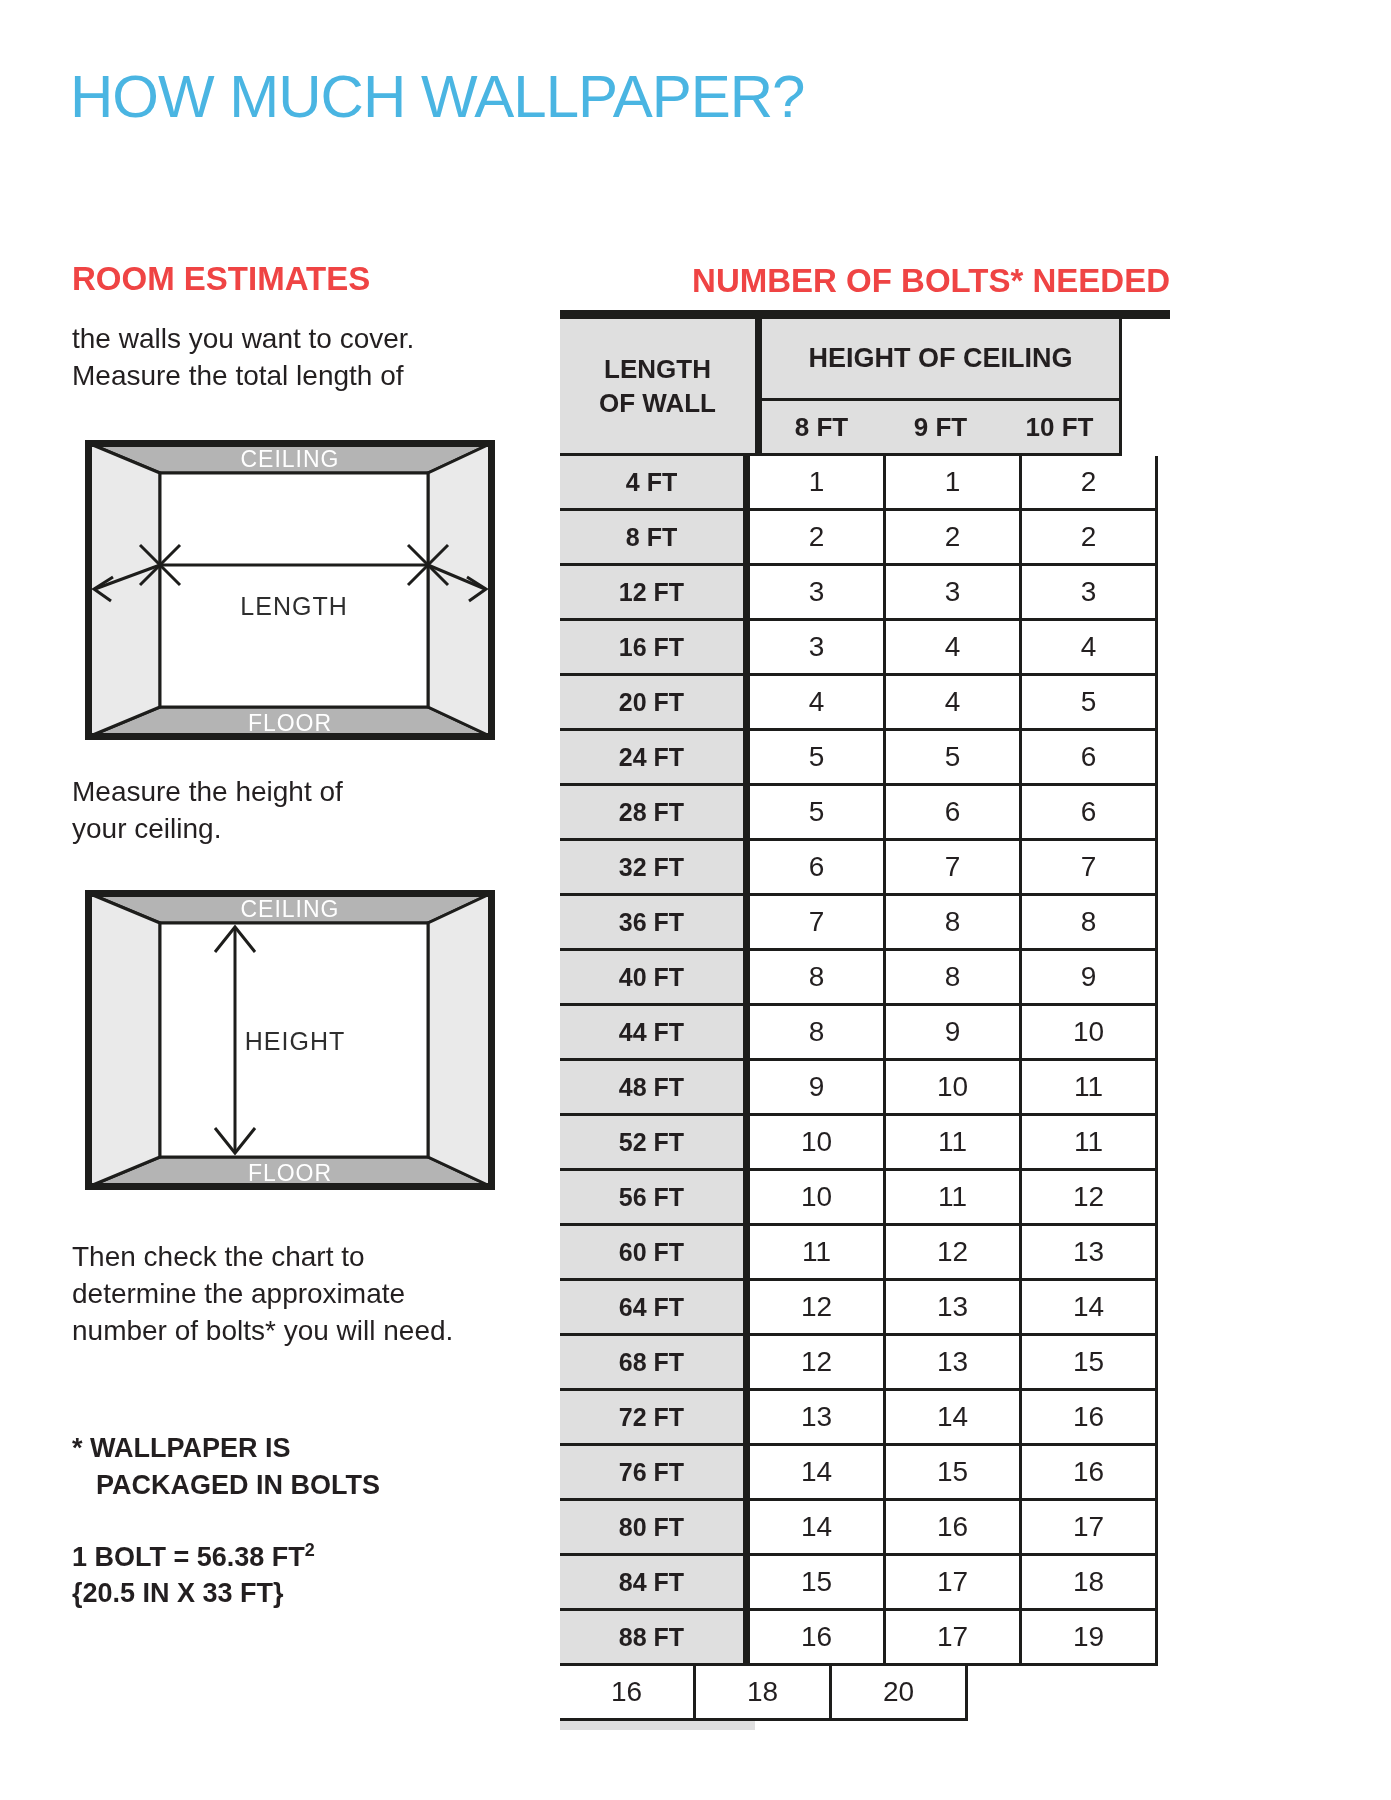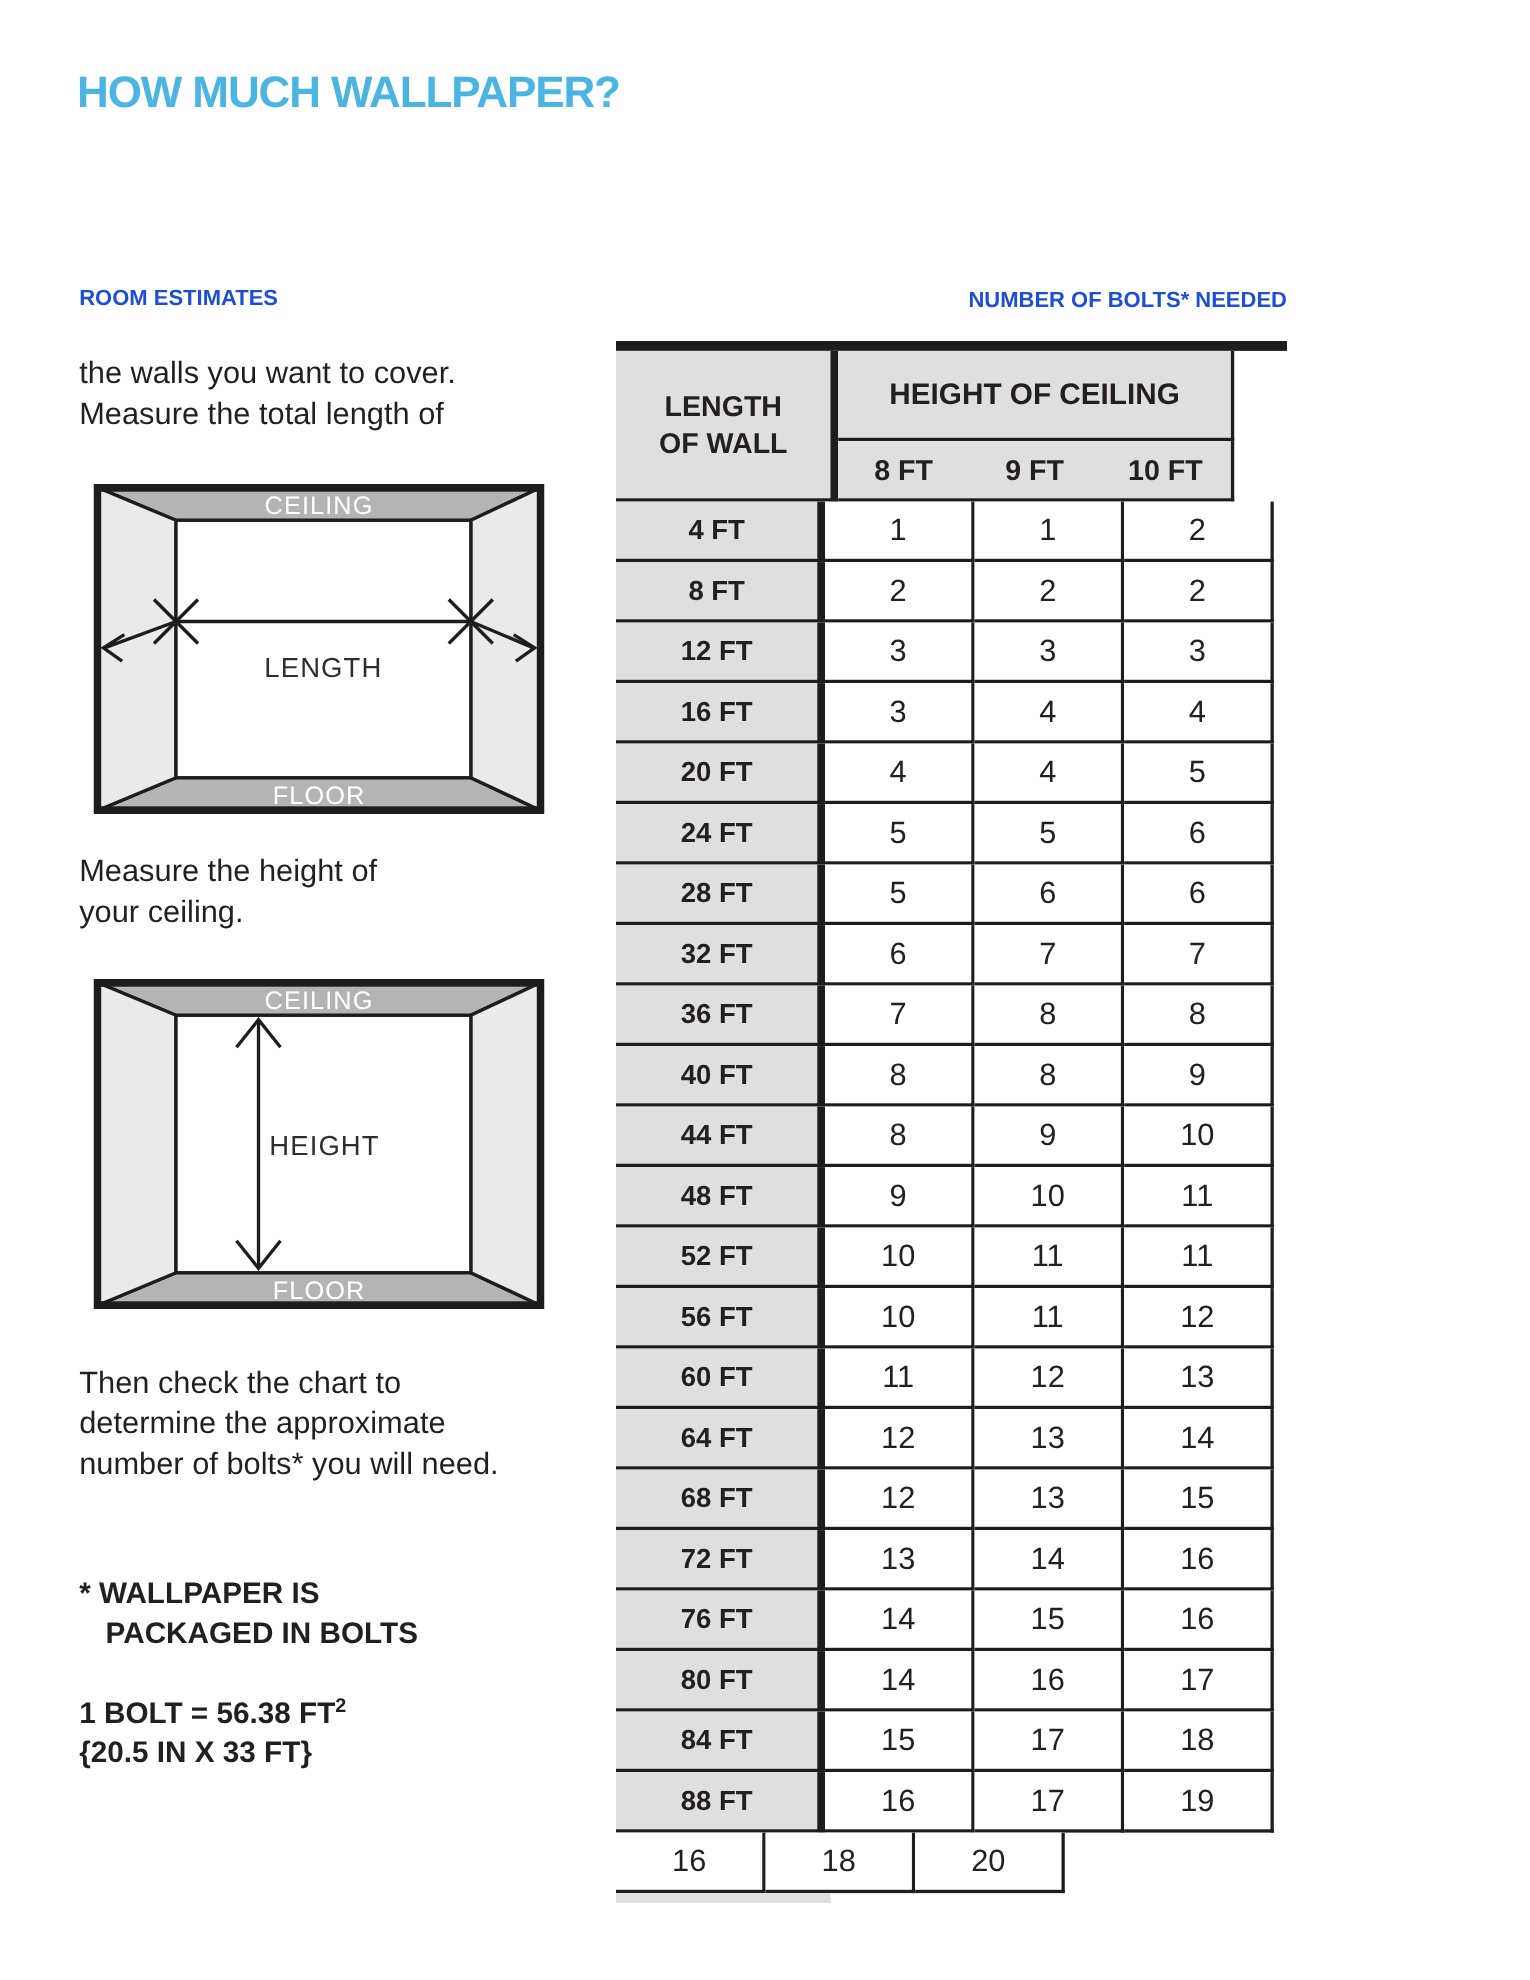--- a/index.html
+++ b/index.html
@@ -2,25 +2,25 @@
 <html><head>
 <meta charset="utf-8">
 <style>
   html,body { margin:0; padding:0; background:#ffffff; }
   .page {
     position:relative; width:1391px; height:1800px; background:#ffffff;
     font-family:"Liberation Sans","DejaVu Sans",sans-serif; color:#231f20; overflow:hidden;
   }
   .abs { position:absolute; }
   .page-title {
-    left:70px; top:62px; margin:0; font-size:40px; font-weight:700;
+    left:70px; top:62px; margin:0; font-size:60px; font-weight:400;
     letter-spacing:-1px; color:#4ab5e2; white-space:nowrap;
   }
   .section-heading {
-    font-size:20px; font-weight:800; color:#1d4ed8; letter-spacing:0;
+    font-size:33px; font-weight:800; color:#ef4444; letter-spacing:0;
   }
   .body-text { font-size:28px; line-height:37px; color:#231f20; }
   .footnote-text { font-size:27px; line-height:37px; font-weight:800; color:#231f20; }
   .footnote-text .indent { padding-left:24px; }
   .bolt-info { font-size:27px; line-height:36px; font-weight:800; color:#231f20; }
   .bolt-info sup { font-size:18px; }
 
   
   .table-heading {
     left:560px; top:262px; width:610px; text-align:right;

